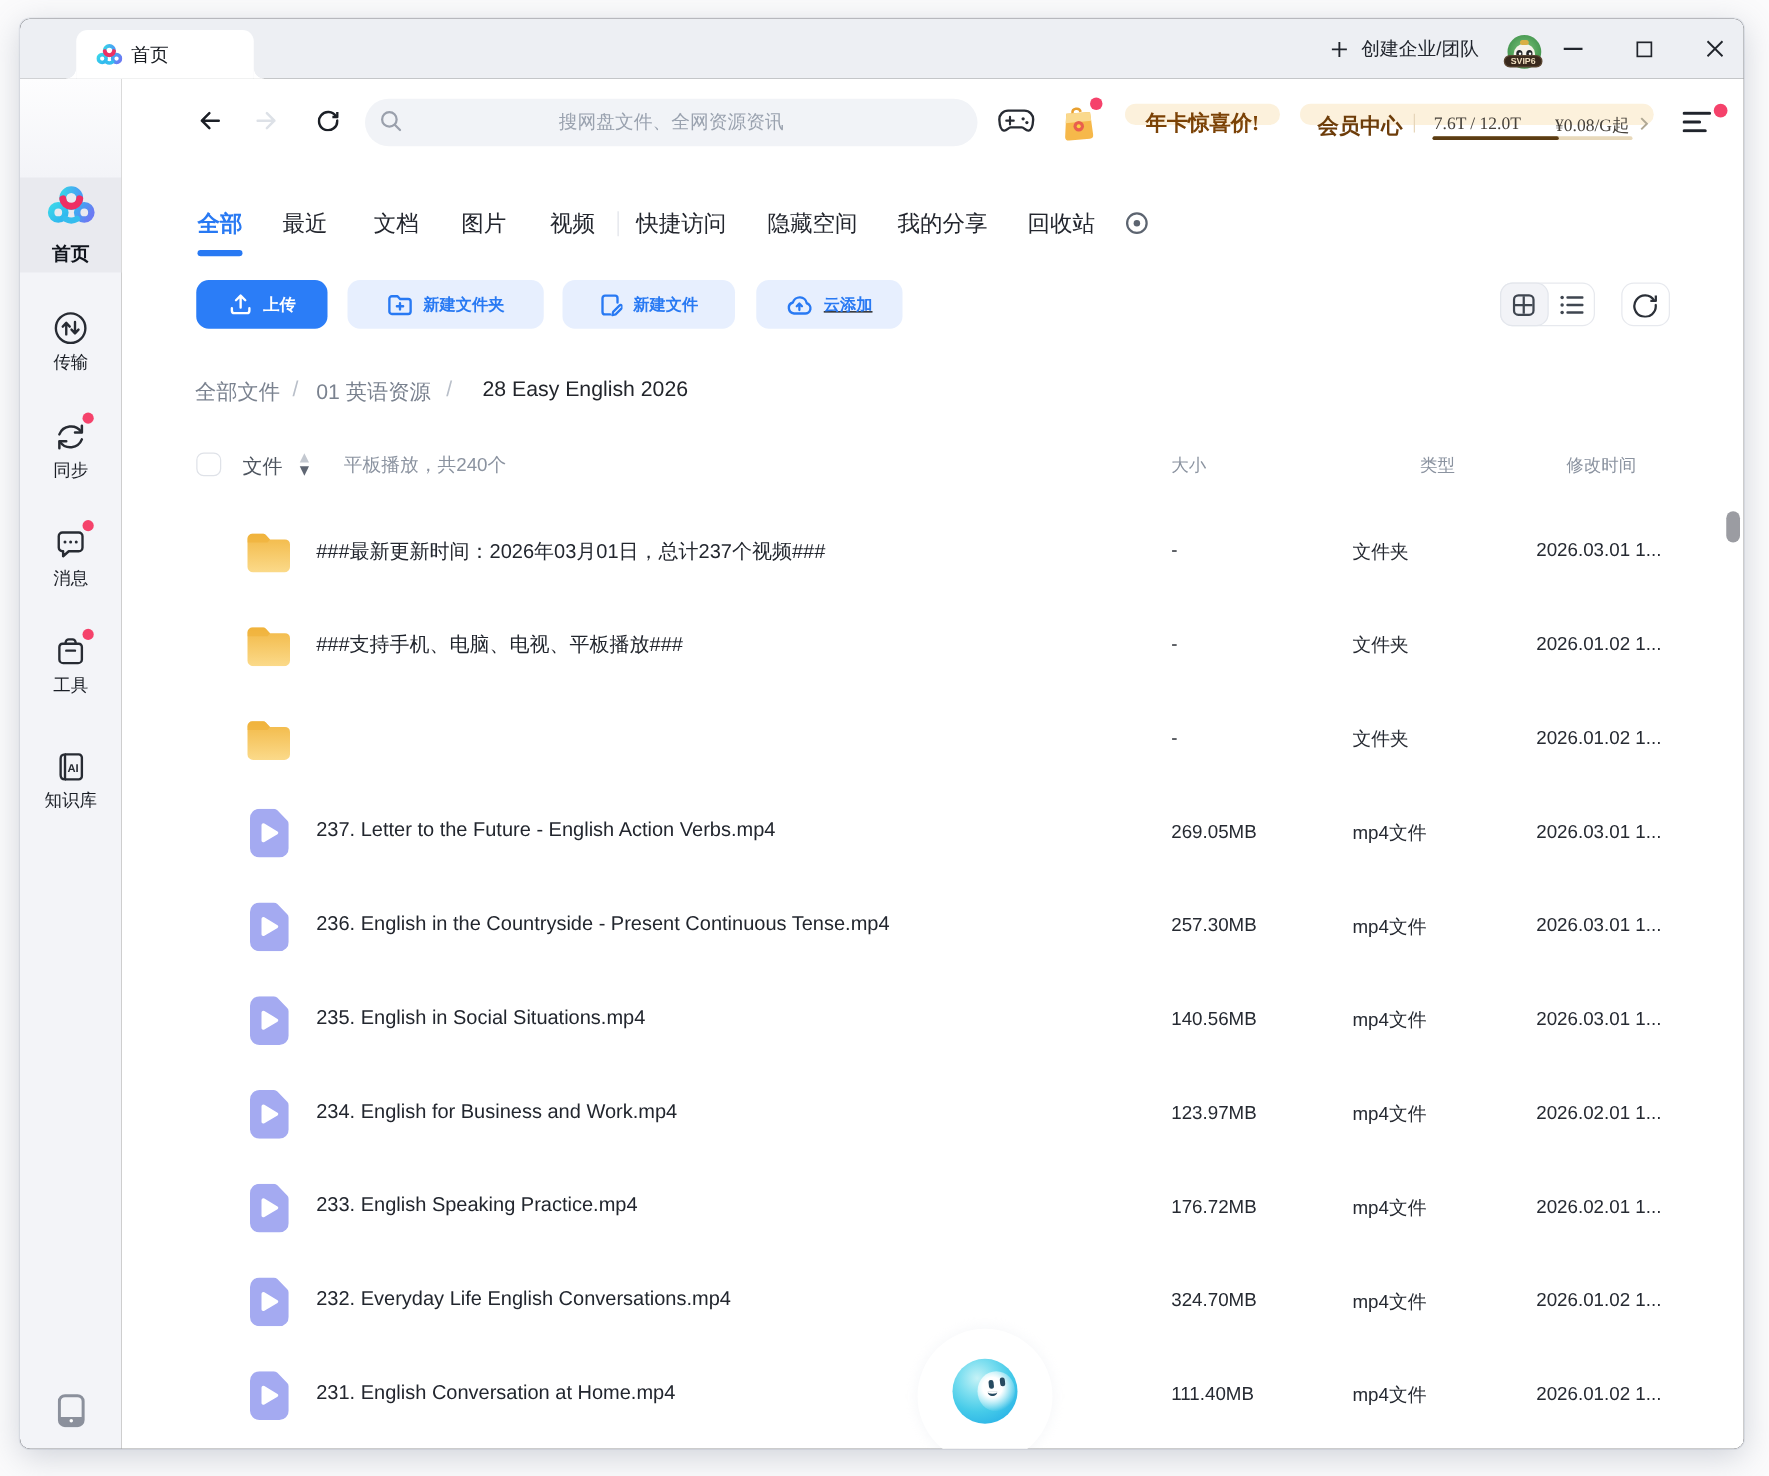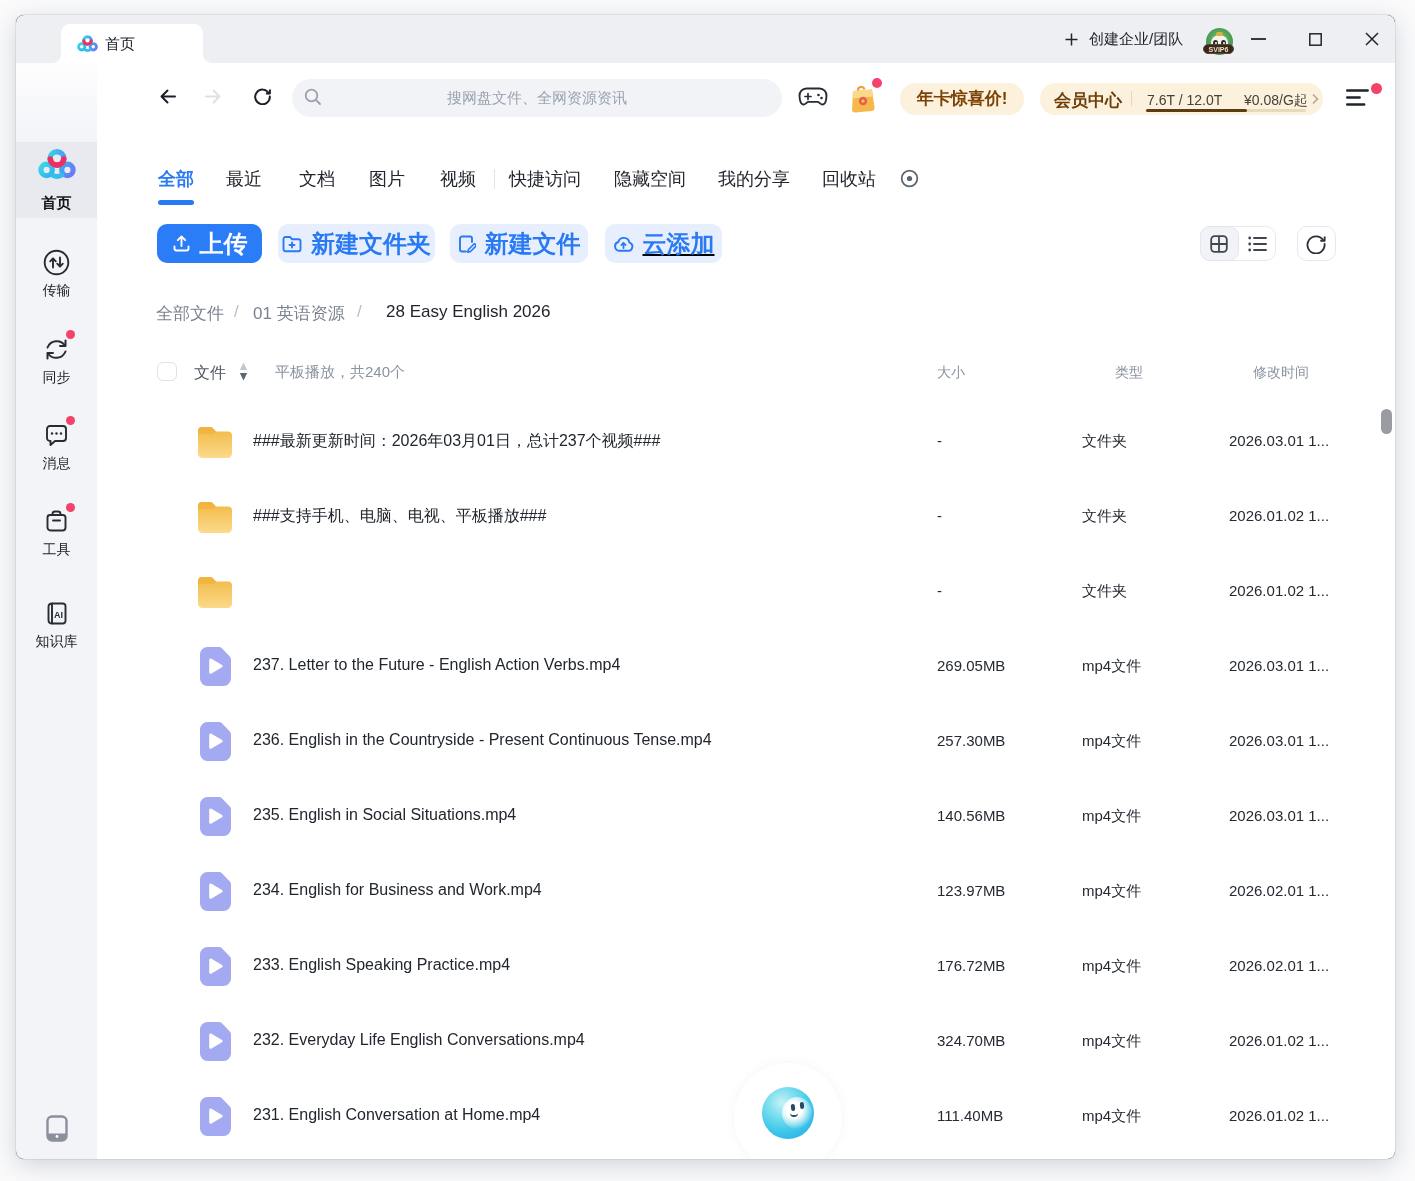--- a/index.html
+++ b/index.html
@@ -10,25 +10,25 @@
 #tab { position:absolute; left:45px; top:9px; width:142px; height:39px; background:#fff; border-radius:9px 9px 0 0; }
 #tab .lbl { position:absolute; left:44px; top:11px; font-size:15px; color:#171b21; }
 #sidebar { position:absolute; left:0; top:48px; width:81px; height:1096px; background:#f3f4f8; border-radius:0 0 0 8px; }
 #sidebar .topgrad { position:absolute; left:0; top:0; width:81px; height:79px; background:linear-gradient(#fdfdfe,#f3f4f8); }
 #sidebar .active { position:absolute; left:0; top:79px; width:81px; height:76px; background:#e9eaef; }
 .sideitem { position:absolute; width:81px; text-align:center; }
 .sideitem .cap { font-size:14px; color:#1a1e26; }
 #content { position:absolute; left:81px; top:48px; width:1298px; height:1096px; background:#fff; border-radius:0 0 8px 0; overflow:hidden; }
 #search { position:absolute; left:195px; top:16px; width:490px; height:38px; border-radius:19px; background:#f1f3f7; text-align:center; line-height:38px; }
 .ph { color:#9aa2af; font-size:15px; }
-.crm { position:absolute; top:20px; height:32px; border-radius:15.5px; background:#fcf1dc; }
+.crm { position:absolute; top:20px; height:17px; border-radius:15.5px; background:#fcf1dc;font-family:Liberation Serif, serif; }
 .tabtxt { position:absolute; top:104px; font-size:18px; color:#23262e; white-space:nowrap; }
 .tabtxt.on { color:#2879f3; }
 .btn { position:absolute; top:161px; height:39px; border-radius:10px; display:flex; align-items:center; justify-content:center; gap:9px; }
-.btn .t { font-size:24px; font-weight:bold; }
+.btn .t { font-size:13px; font-weight:bold; }
 .bluebtn { background:#2b7df7; }
 .lbtn { background:#e7effe; }
 .lbtn .t { color:#2879f3; }
 .crumb { position:absolute; top:239px; font-size:17px; white-space:nowrap; }
 .hdr { position:absolute; font-size:14px; color:#8b93a0; white-space:nowrap; }
 .row { position:absolute; left:0; width:1298px; height:75px; }
 .rname { position:absolute; left:156px; top:27px; font-size:16px; color:#22262e; white-space:nowrap; }
 .rsize { position:absolute; left:840px; top:28px; font-size:15px; color:#262a32; }
 .rtype { position:absolute; left:985px; top:28px; font-size:15px; color:#262a32; }
 .rtime { position:absolute; left:1132px; top:28px; font-size:15px; color:#262a32; }
@@ -258,21 +258,21 @@
     <span class="crumb" style="left:260px;color:#b9bfc9;">/</span>
     <span class="crumb" style="left:275px;color:#22252b;margin-left:14px;">28 Easy English 2026</span>
     <div class="abs" style="left:60px;top:299px;width:20px;height:19px;border:1.5px solid #dfe2e8;border-radius:6px;background:#fff;"></div>
     <span class="hdr" style="left:97px;top:300px;font-size:16px;color:#4e555f;">文件</span>
     <svg class="abs" style="left:142px;top:299px" width="9" height="19" viewBox="0 0 9 19">
         <path d="M4.5 0.5 L8.2 8 H0.8 z" fill="#c3c8d0"></path>
         <path d="M4.5 18.5 L0.8 11 h7.4 z" fill="#5f6673"></path>
       </svg>
     <span class="hdr" style="left:178px;top:300px;font-size:15px;">平板播放，共240个</span>
     <span class="hdr" style="left:840px;top:301px;">大小</span>
-    <span class="hdr" style="left:1018px;top:301px;">类型</span>
+    <span class="hdr" style="left:1039px;top:301px;">类型</span>
     <span class="hdr" style="left:1156px;top:301px;">修改时间</span>
 <div class="row" style="top:340.5px">
         <svg class="abs" style="left:99px;top:21px" width="38" height="33" viewBox="0 0 38 33">
 <defs>
             <linearGradient id="fg0" x1="0" y1="0" x2="0" y2="1">
               <stop offset="0" stop-color="#f2b845"></stop>
               <stop offset="1" stop-color="#fbda8a"></stop>
             </linearGradient>
           </defs>
 <path d="M2 6 a4 4 0 0 1 4 -4 h8.5 a3 3 0 0 1 2.2 1 l3.3 3.5 h12 a4 4 0 0 1 4 4 v18 a4.5 4.5 0 0 1 -4.5 4.5 h-25 a4.5 4.5 0 0 1 -4.5 -4.5 z" fill="url(#fg0)"></path>

